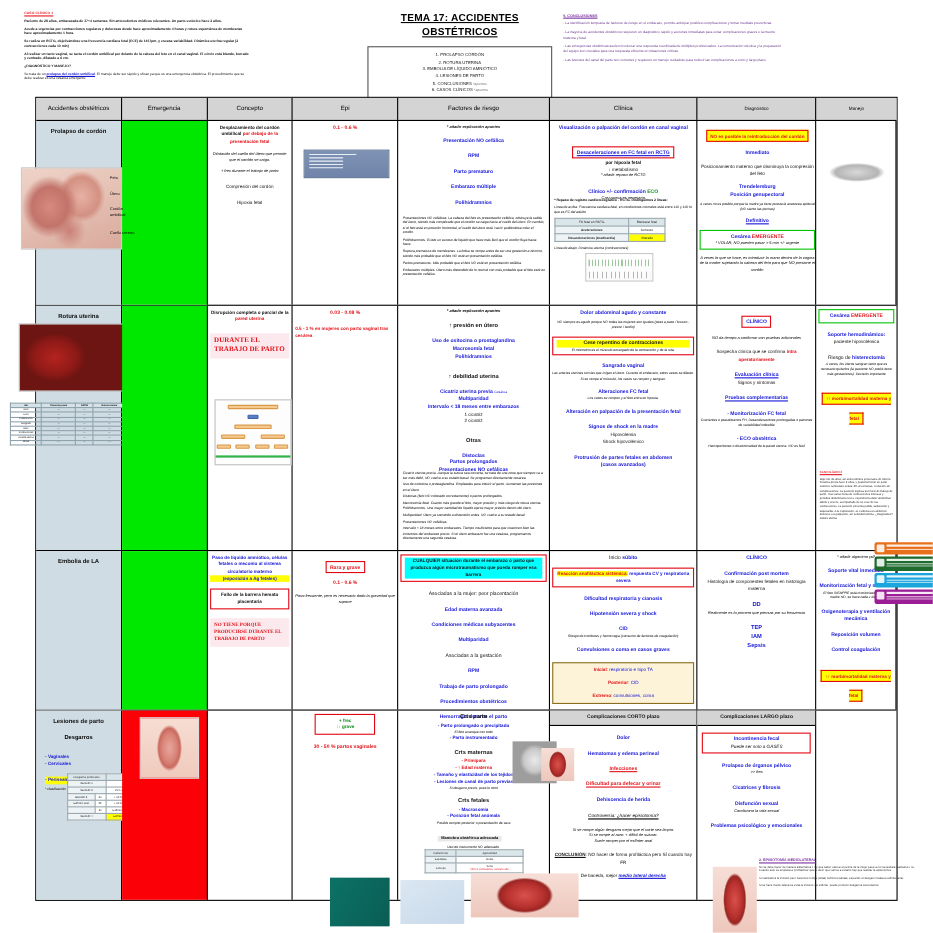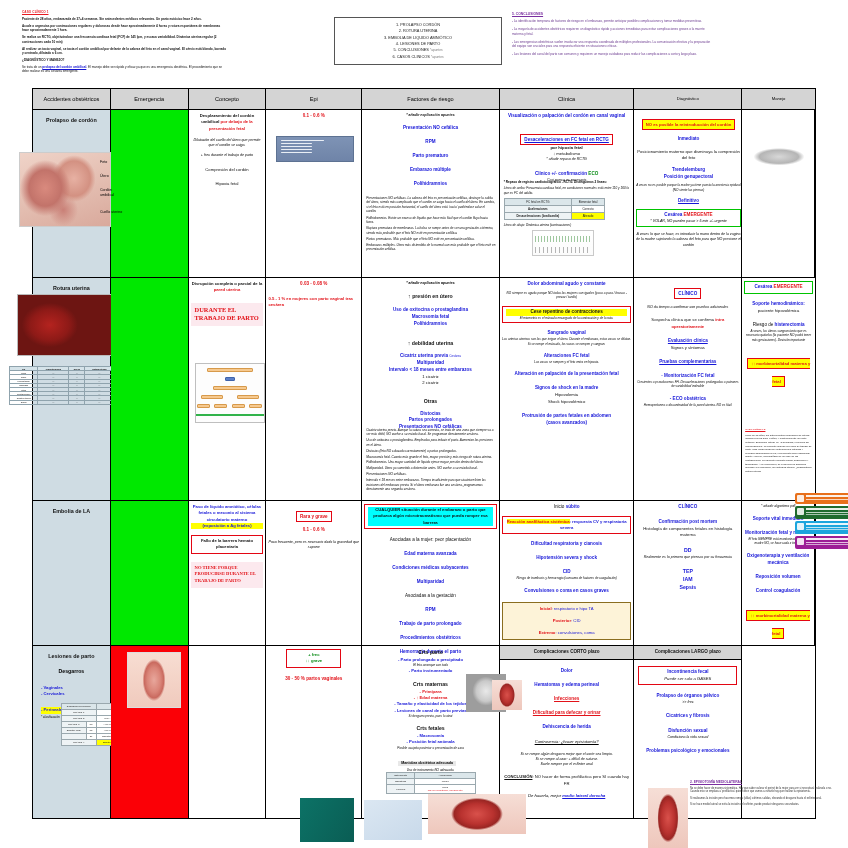--- a/index.html
+++ b/index.html
@@ -154,20 +154,24 @@
       <div class="case-title">CASO CLÍNICO 1</div>
       <div class="case-p">Paciente de 28 años, embarazada de 37+4 semanas. Sin antecedentes médicos relevantes. Un parto eutócico hace 2 años.</div>
       <div class="case-p">Acude a urgencias por contracciones regulares y dolorosas desde hace aproximadamente 4 horas y rotura espontánea de membranas hace aproximadamente 1 hora.</div>
       <div class="case-p">Se realiza un RCTG, objetivándose una frecuencia cardiaca fetal (FCF) de 145 lpm, y escasa variabilidad. Dinámica uterina regular (2 contracciones cada 10 min)</div>
       <div class="case-p">Al realizar un tacto vaginal, se tacta el cordón umbilical por delante de la cabeza del feto en el canal vaginal. El cérvix está blando, borrado y centrado, dilatado a 6 cm.</div>
       <div class="case-q">¿DIAGNÓSTICO Y MANEJO?</div>
       <div class="case-ans"><span>Se trata de un </span><span class="lnk">prolapso del cordón umbilical</span><span>. El manejo debe ser rápido y eficaz ya que es una emergencia obstétrica. El procedimiento que se debe realizar es una cesárea emergente.</span></div>
     </div>
 
     <div class="titleblock">
+      <div class="maintitle">
+        <div>TEMA 17: ACCIDENTES</div>
+        <div>OBSTÉTRICOS</div>
+      </div>
       <div class="indexbox">
         <div>1. PROLAPSO CORDÓN</div>
         <div>2. ROTURA UTERINA</div>
         <div>3. EMBOLIA DE LÍQUIDO AMNIÓTICO</div>
         <div>4. LESIONES DE PARTO</div>
         <div><span>5. CONCLUSIONES</span> <span class="idx-note">*apuntes</span></div>
         <div><span>6. CASOS CLÍNICOS</span> <span class="idx-note">*apuntes</span></div>
       </div>
     </div>
 

